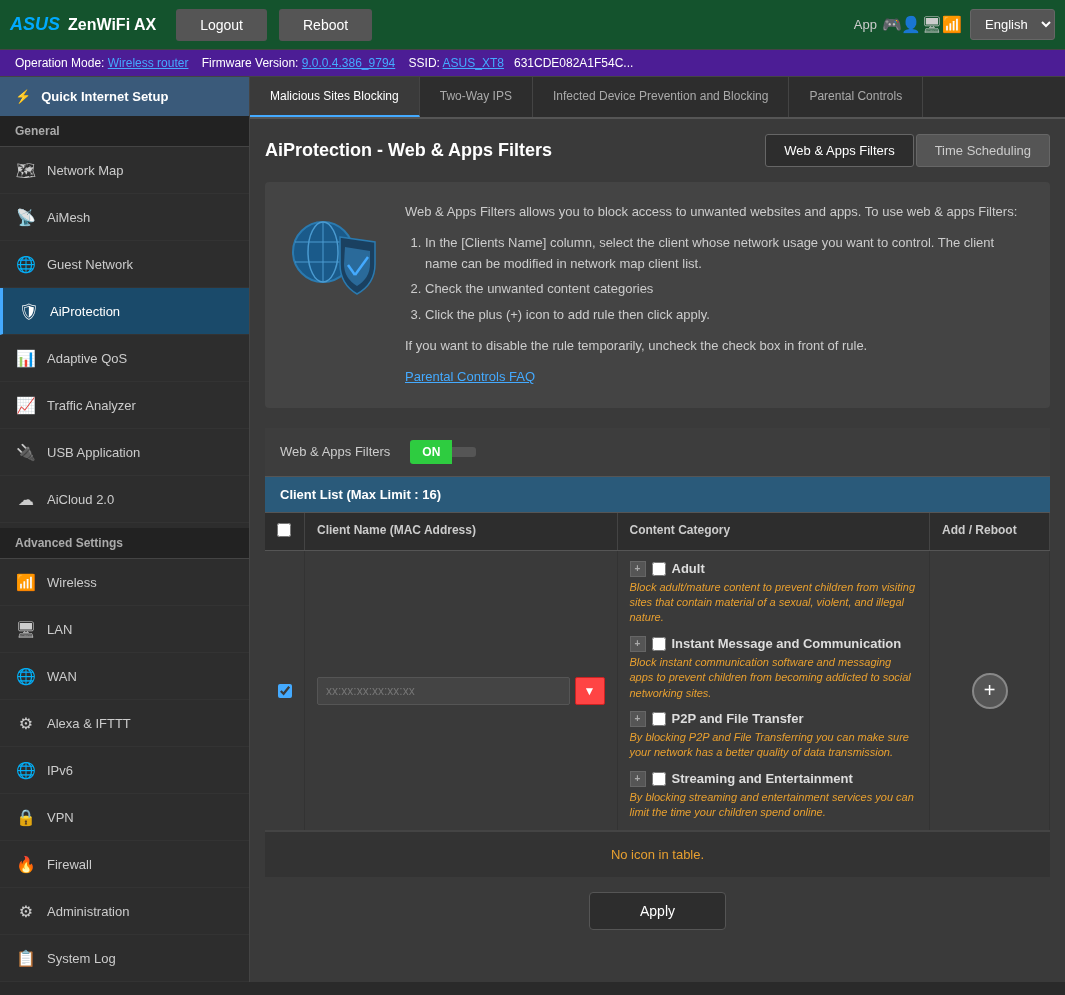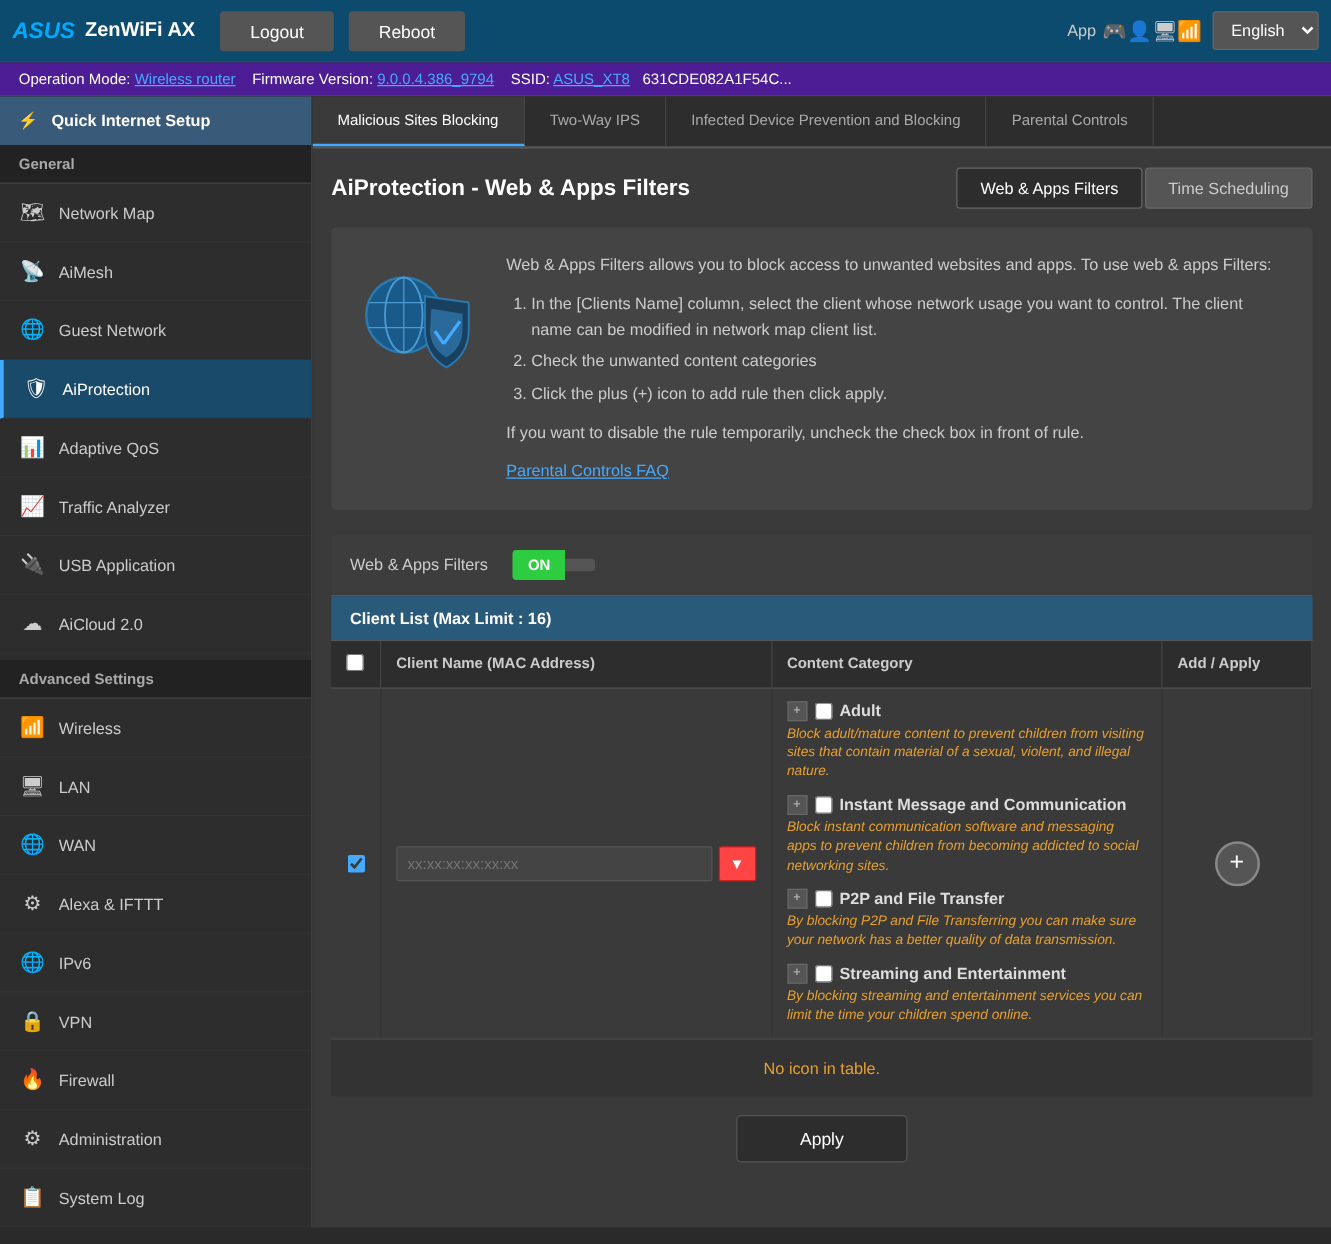--- a/index.html
+++ b/index.html
@@ -1,19 +1,19 @@
 <!DOCTYPE html>
 <html><head>
   <meta charset="utf-8">
   <style>
     * { box-sizing: border-box; margin: 0; padding: 0; }
     body { font-family: Arial, sans-serif; font-size: 13px; background: #2a2a2a; color: #ccc; width: 1065px; min-height: 995px; }
 
     
-    .header { background: #0c4a6e; display: flex; align-items: center; padding: 0 10px; height: 50px; border-bottom: 1px solid #444; }
+    .header { background: #14532d; display: flex; align-items: center; padding: 0 10px; height: 50px; border-bottom: 1px solid #444; }
     .logo { display: flex; align-items: center; gap: 8px; color: #fff; font-size: 16px; font-weight: bold; }
     .logo-asus { color: #00aaff; font-style: italic; font-weight: 900; font-size: 18px; }
     .header-nav { display: flex; align-items: center; gap: 12px; margin-left: 20px; }
     .header-btn { background: #555; color: #fff; border: none; padding: 8px 24px; cursor: pointer; font-size: 14px; border-radius: 3px; }
     .header-right { margin-left: auto; display: flex; align-items: center; gap: 8px; }
     .lang-select { background: #555; color: #fff; border: 1px solid #666; padding: 6px 10px; font-size: 13px; border-radius: 3px; cursor: pointer; }
     .header-icons { display: flex; align-items: center; }
     .header-icon { color: #ccc; font-size: 16px; cursor: pointer; }
 
     
@@ -284,21 +284,21 @@
       <div class="client-list-header">Client List (Max Limit : 16)</div>
 
       <div class="table-container">
 
         <div class="table-header">
           <div class="th">
             <input type="checkbox" class="cb" style="">
           </div>
           <div class="th">Client Name (MAC Address)</div>
           <div class="th">Content Category</div>
-          <div class="th">Add / Apply</div>
+          <div class="th">Add / Reboot</div>
         </div>
 
         <div class="table-row-grid">
           <div class="td td-checkbox">
             <input type="checkbox" class="cb" checked="" style="">
           </div>
           <div class="td td-client">
             <div class="client-dropdown-wrap">
               <input type="text" class="client-input" placeholder="xx:xx:xx:xx:xx:xx" style="">
               <button class="dropdown-btn">▼</button>

